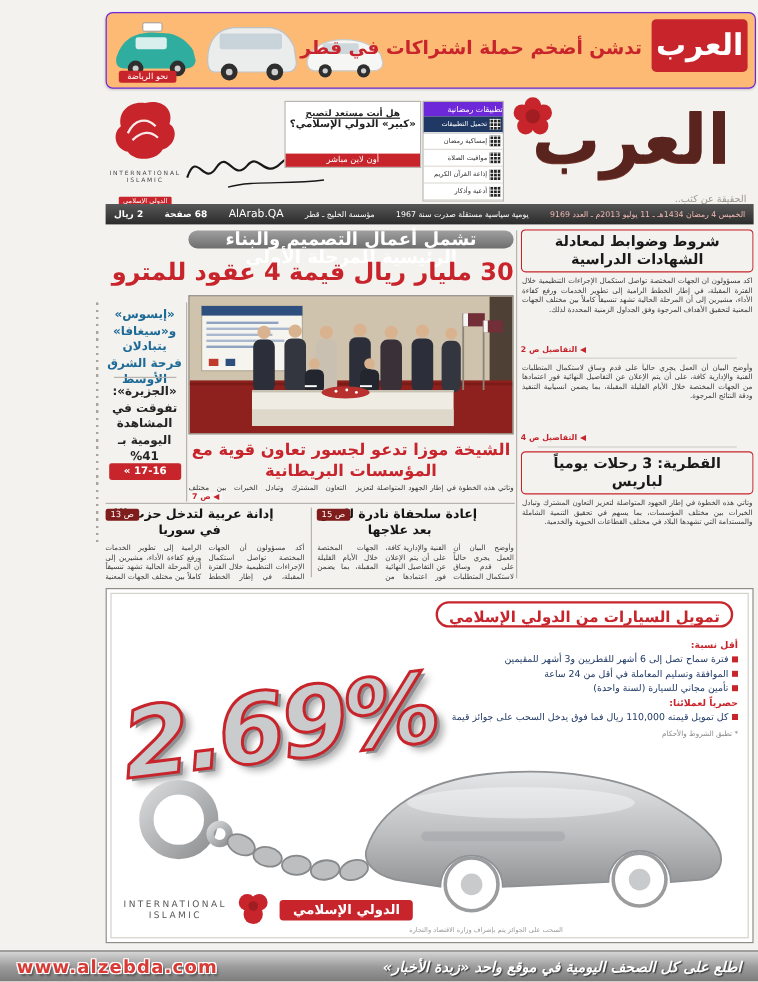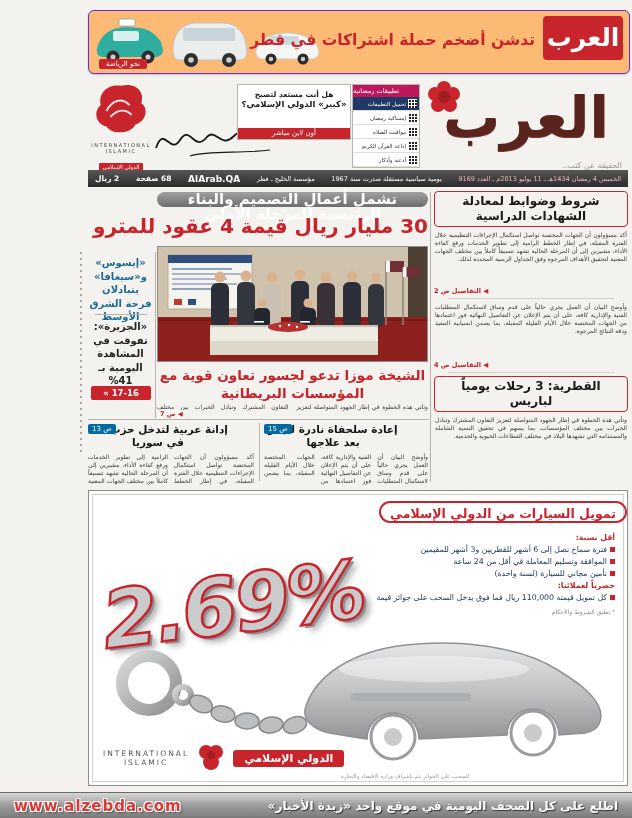--- a/index.html
+++ b/index.html
@@ -19,45 +19,45 @@
     color:#fff;text-align:center;font-weight:bold;font-size:25px;line-height:44px;direction:rtl;}
   #top-ad-tag{left:10px;bottom:4px;background:#c8242b;color:#fff;font-size:7px;
     padding:1px 7px;border-radius:2px;direction:rtl;}
 
   
   #islamic-logo{left:88px;top:82px;width:66px;height:88px;text-align:center;}
   .iil-en{font-size:5px;letter-spacing:1.5px;color:#444;line-height:6px;}
   .iil-ar{display:inline-block;background:#c8242b;color:#fff;font-size:5.5px;padding:1px 4px;border-radius:1px;margin-top:2px;direction:rtl;}
   #signature{left:150px;top:116px;width:198px;height:48px;}
   #bank-ad{left:237px;top:84px;width:112px;height:54px;background:#fff;border:1px solid #b9b6b0;}
-  .bank-l1{font-size:7.5px;font-weight:bold;color:#222;text-align:center;direction:rtl;margin-top:5px;}
+  .bank-l1{font-size:7.5px;font-weight:bold;color:#222;text-align:center;direction:rtl;margin-top:5px;text-decoration:underline;}
   .bank-l2{font-size:8.5px;font-weight:bold;color:#222;text-align:center;direction:rtl;}
   .bank-strip{position:absolute;bottom:0;left:0;width:100%;height:11px;background:#c8242b;
     color:#fff;font-size:7px;text-align:center;line-height:11px;direction:rtl;}
   #apps-box{left:352px;top:84px;width:68px;height:84px;background:#fff;border:1px solid #b9b6b0;box-sizing:border-box;}
-  .apps-header{background:#be185d;color:#fff;font-size:6.5px;height:12px;line-height:12px;text-align:left;direction:rtl;}
+  .apps-header{background:#6d28d9;color:#fff;font-size:6.5px;height:12px;line-height:12px;text-align:right;direction:rtl;}
   .apps-row{height:13px;display:flex;align-items:center;gap:2px;padding:0 2px;border-bottom:1px solid #e0ddd8;
     font-size:5.5px;color:#333;direction:rtl;}
   .apps-row.navy{background:#1f3864;color:#fff;}
   .qr{flex:0 0 auto;width:9px;height:9px;background-color:#222;
     background-image:linear-gradient(#fff 1px,transparent 1px),linear-gradient(90deg,#fff 1px,transparent 1px);
     background-size:3px 3px;}
   #logo-block{left:424px;top:78px;width:204px;height:92px;}
   #logo-flower{left:2px;top:2px;}
   #logo-text{position:absolute;left:0;right:0;top:-4px;text-align:center;
     font-size:57px;font-weight:bold;color:#5a241e;line-height:86px;direction:rtl;
     text-shadow:0 1px 0 #7a3a32;}
   #logo-tagline{position:absolute;right:6px;bottom:0;font-size:8px;color:#9a968f;direction:rtl;}
 
   
   #date-bar{left:88px;top:170px;width:540px;height:17px;background:linear-gradient(#575757,#2b2b2b);
     color:#fff;display:flex;align-items:center;justify-content:space-between;direction:rtl;
     font-size:6.5px;padding:0 7px;box-sizing:border-box;}
   .db-issue{color:#f0b9b4;}
-  .db-site{font-weight:bold;font-size:9px;direction:ltr;}
+  .db-site{font-weight:normal;font-size:9px;direction:ltr;}
   .db-pages,.db-price{font-weight:bold;font-size:7.5px;}
 
   
   .vline{position:absolute;width:1px;background:#b8b4ad;}
   .hline{position:absolute;height:1px;background:#b8b4ad;}
   #edge-marks{left:80px;top:252px;width:2px;height:200px;
     background:repeating-linear-gradient(#a8a49d 0 2px,transparent 2px 6px);}
 
   
   #right-col{left:434px;top:191px;width:194px;height:292px;overflow:hidden;direction:rtl;}
@@ -88,29 +88,29 @@
   #left-item2{left:88px;top:320px;width:65px;color:#242424;font-weight:bold;font-size:10px;
     line-height:13.5px;text-align:center;direction:rtl;}
   #left-pages{left:91px;top:386px;width:60px;height:14px;background:#c8242b;border-radius:2px;
     color:#fff;font-size:8.5px;font-weight:bold;text-align:center;line-height:14px;}
 
   
   .article{top:423px;direction:rtl;}
   #art-left{left:88px;width:166px;}
   #art-right{left:264px;width:164px;}
   .art-title{font-size:10.5px;font-weight:bold;color:#141414;text-align:center;line-height:13px;padding:0 26px 0 0;}
-  .art-page{position:absolute;left:0;top:1px;background:#0369a1;color:#fff;font-size:7px;
+  .art-page{position:absolute;left:0;top:1px;background:#7f1d1d;color:#fff;font-size:7px;
     padding:1px 4px;border-radius:2px;}
   .art-body{margin-top:4px;font-size:6px;line-height:8px;color:#3a3a3a;text-align:justify;height:34px;overflow:hidden;column-gap:6px;}
   .cols3{column-count:3;} .cols2{column-count:2;}
 
   
   #bottom-ad{left:88px;top:490px;width:540px;height:296px;background:#fff;border:1px solid #8f8d88;box-sizing:border-box;}
   #ad-frame{position:absolute;left:3px;top:3px;right:3px;bottom:3px;border:1px solid #d4d1cb;pointer-events:none;}
-  #fin-title{position:absolute;right:0;top:10px;width:248px;height:22px;border:2px solid #c8242b;
+  #fin-title{position:absolute;right:16px;top:10px;width:248px;height:22px;border:2px solid #c8242b;
     border-radius:12px;color:#c8242b;font-weight:bold;font-size:12.5px;text-align:center;line-height:22px;
     direction:rtl;box-sizing:border-box;}
   #fin-points{position:absolute;right:12px;top:40px;width:248px;direction:rtl;color:#1f3864;
     font-size:7.8px;line-height:11px;}
   .fp-label{color:#c8242b;font-weight:bold;margin:1px 0;}
   .fp{display:flex;gap:3px;align-items:flex-start;margin-bottom:1px;}
   .sq{flex:0 0 auto;width:5px;height:5px;background:#c8242b;margin-top:3px;}
   .fp-foot{color:#8a8a8a;font-size:6px;margin-top:3px;}
   #big-rate{position:absolute;left:8px;top:84px;font-size:80px;font-weight:bold;font-style:italic;
     color:#c9cbcd;-webkit-text-stroke:2.5px #c8242b;letter-spacing:-3px;
@@ -121,21 +121,21 @@
   .logo-en{font-size:7.5px;letter-spacing:2px;color:#555;line-height:9px;text-align:center;}
   .logo-ar-box{background:#c8242b;color:#fff;border-radius:3px;font-size:11px;font-weight:bold;
     padding:2px 11px;direction:rtl;}
   #ad-tiny{position:absolute;left:252px;bottom:6px;font-size:5.5px;color:#9a9a9a;direction:rtl;}
 
   
   #banner{left:0;top:792px;width:632px;height:26px;box-sizing:border-box;
     background:linear-gradient(#d6d6d6,#9c9c9c 50%,#7b7b7b);border-top:1px solid #6a6a6a;
     display:flex;align-items:center;justify-content:space-between;padding:0 14px;}
   #banner-text{direction:rtl;color:#fff;font-weight:bold;font-size:12px;
-    text-shadow:1px 1px 1px rgba(0,0,0,.65);}
+    text-shadow:1px 1px 1px rgba(0,0,0,.65);font-style:italic;}
   #banner-site{font-size:15px;font-weight:bold;color:#d83a35;letter-spacing:1px;
     text-shadow:-1px -1px 0 #fff,1px -1px 0 #fff,-1px 1px 0 #fff,1px 1px 0 #fff,2px 2px 2px rgba(0,0,0,.4);}
 </style>
 </head>
 <body>
 
 <div id="page">
 
   <div id="top-ad" class="abs">
     <svg id="top-ad-cars" class="abs" width="235" height="56" viewBox="0 0 235 56">

